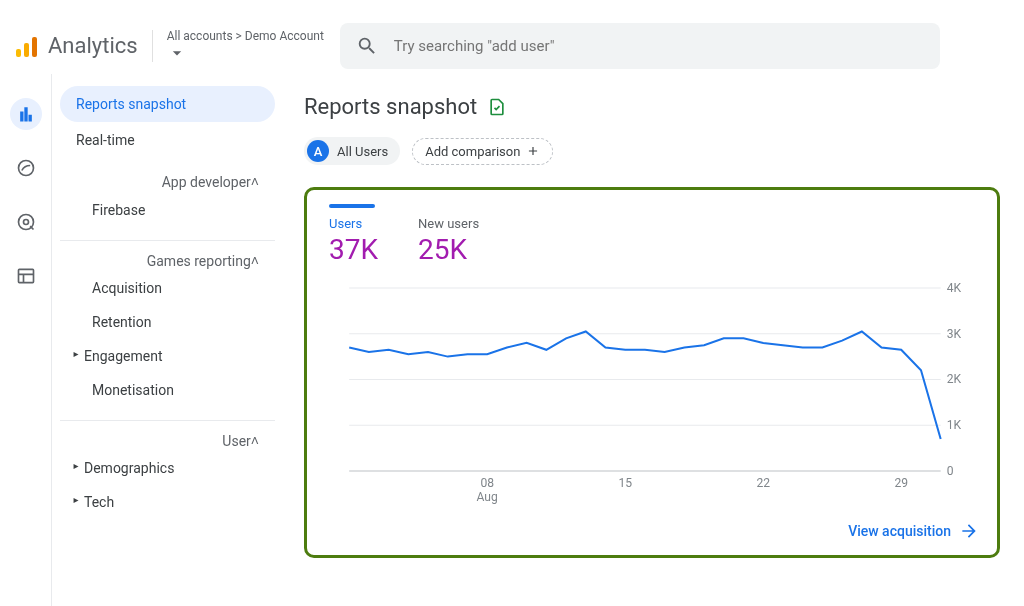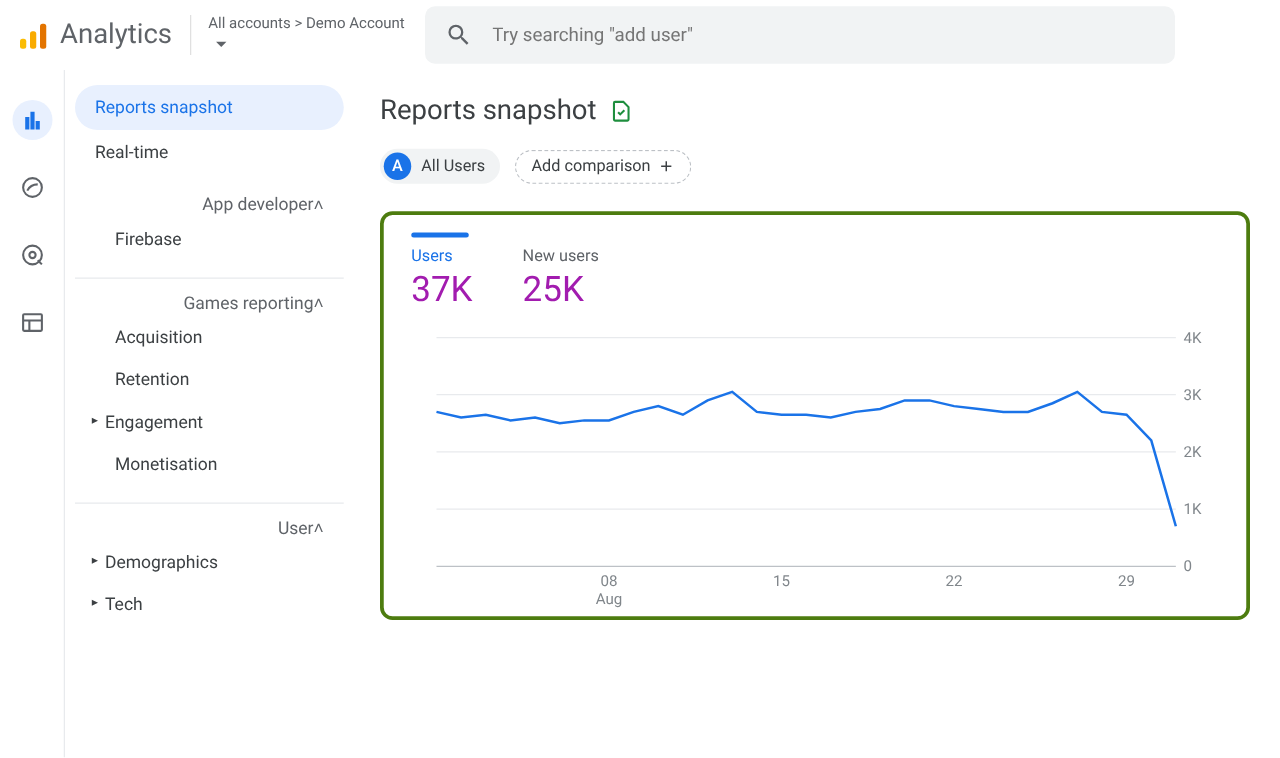--- a/index.html
+++ b/index.html
@@ -1,19 +1,19 @@
 <!DOCTYPE html>
 <html><head>
   <meta charset="utf-8">
   <style>
     * { margin:0; padding:0; box-sizing:border-box; font-family:"Google Sans",Roboto,Arial,sans-serif; }
     body { background:#fff; color:#3c4043; width:1024px; height:606px; overflow:hidden; }
 
     
-    .hdr { display:flex; align-items:center; height:56px; padding:0 16px; border-bottom:1px solid transparent; }
+    .hdr { display:flex; align-items:center; height:56px; padding:0 16px; border-bottom:1px solid transparent;margin-top:18px; }
     .logo-box { display:flex; align-items:center; gap:10px; }
     .logo { width:22px; height:22px; display:flex; align-items:flex-end; gap:3px; }
     .logo span { width:5px; border-radius:2px; }
     .lb1 { height:8px; background:#fbbc04; }
     .lb2 { height:14px; background:#f9ab00; }
     .lb3 { height:20px; background:#e37400; }
     .app-title { font-size:22px; color:#5f6368; font-weight:400; }
     .hdr-divider { width:1px; height:32px; background:#e0e0e0; margin:0 14px; }
     .acct-box { display:flex; flex-direction:column; margin-right:16px; }
     .breadcrumb { font-size:12px; color:#5f6368; }
@@ -218,15 +218,23 @@
             <text class="axis-txt" x="612" y="10">4K</text>
             <text class="axis-txt" text-anchor="middle" x="156.73333333333335" y="205">08</text>
             <text class="axis-txt" text-anchor="middle" x="156.73333333333335" y="219">Aug</text>
             <text class="axis-txt" text-anchor="middle" x="293.4666666666667" y="205">15</text>
             <text class="axis-txt" text-anchor="middle" x="430.2" y="205">22</text>
             <text class="axis-txt" text-anchor="middle" x="566.9333333333334" y="205">29</text>
             <path class="series" d="M20.0 65.5 L39.5 70.0 L59.1 67.8 L78.6 72.3 L98.1 70.0 L117.7 74.6 L137.2 72.3 L156.7 72.3 L176.3 65.5 L195.8 60.9 L215.3 67.8 L234.9 56.3 L254.4 49.5 L273.9 65.5 L293.5 67.8 L313.0 67.8 L332.5 70.0 L352.1 65.5 L371.6 63.2 L391.1 56.3 L410.7 56.3 L430.2 60.9 L449.7 63.2 L469.3 65.5 L488.8 65.5 L508.3 58.6 L527.9 49.5 L547.4 65.5 L566.9 67.8 L586.5 88.3 L606.0 157.0 "></path>
           </svg>
       </div>
 
+      <div class="card-footer">
+        <div class="view-link">
+          <span>View acquisition</span>
+          <svg width="20" height="20" viewBox="0 0 24 24">
+              <path fill="#1a73e8" d="M4 11h12.17l-5.59-5.59L12 4l8 8-8 8-1.41-1.41L16.17 13H4z"></path>
+            </svg>
+        </div>
+      </div>
     </div>
   </div>
 </div>
 
 </body></html>

